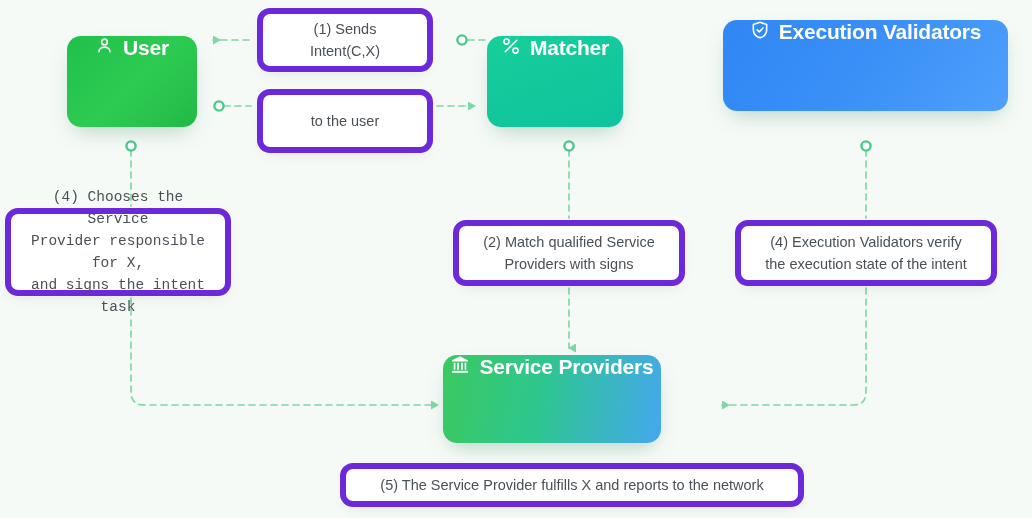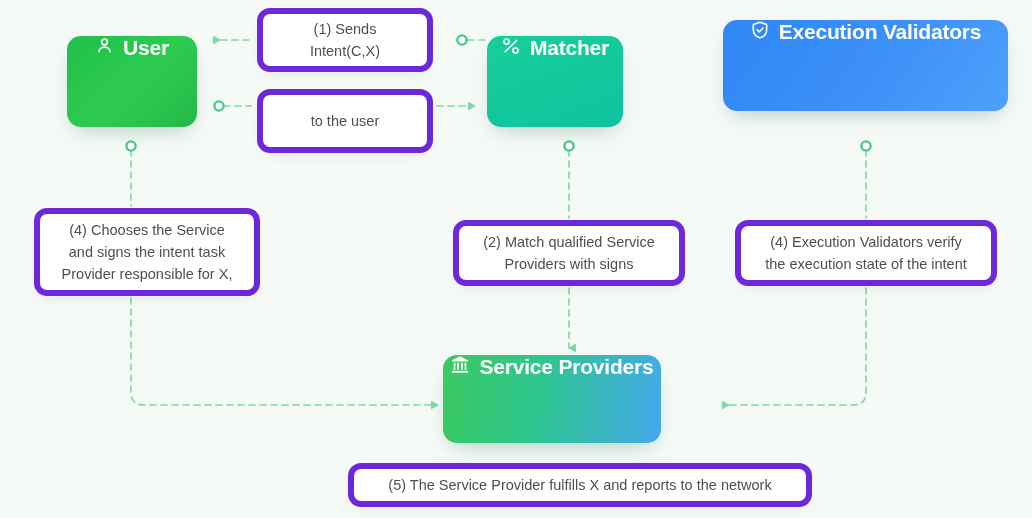--- a/index.html
+++ b/index.html
@@ -74,24 +74,24 @@
     display: flex;
     align-items: center;
     justify-content: center;
     padding: 6px 14px;
     box-shadow: 0 6px 16px -9px rgba(60,80,70,0.22);
   }
   .caption span { display: block; }
 
   #cap-1 { left: 257px; top: 8px;  width: 176px; height: 64px; }
   #cap-3 { left: 257px; top: 89px; width: 176px; height: 64px; }
-  #cap-4 { left: 34px;  top: 208px; width: 226px; height: 88px; }
+  #cap-4 { left: 5px;  top: 208px; width: 226px; height: 88px; font-family: Liberation Mono, monospace; }
   #cap-2 { left: 453px; top: 220px; width: 232px; height: 66px; }
   #cap-6 { left: 735px; top: 220px; width: 262px; height: 66px; }
-  #cap-5 { left: 348px; top: 463px; width: 464px; height: 44px; font-size: 14.5px; text-align: center; }
+  #cap-5 { left: 340px; top: 463px; width: 464px; height: 44px; font-size: 14.5px; text-align: center; }
 </style>
 </head>
 <body>
 
 <div id="stage">
 
   <svg id="edges" viewBox="0 0 1032 518">
     <defs>
       <marker id="arrow-left" markerWidth="9" markerHeight="9" refX="8" refY="4.5" orient="auto" markerUnits="userSpaceOnUse">
         <path d="M8,0 L8,9 L0,4.5 Z" fill="#7fd8a6"></path>
@@ -187,22 +187,22 @@
 
   <div class="caption" id="cap-3">
     <div>
       <span>to the user</span>
     </div>
   </div>
 
   <div class="caption" id="cap-4">
     <div>
       <span>(4) Chooses the Service</span>
+      <span>Provider responsible for X,</span>
       <span>and signs the intent task</span>
-      <span>Provider responsible for X,</span>
     </div>
   </div>
 
   <div class="caption" id="cap-2">
     <div>
       <span>(2) Match qualified Service</span>
       <span>Providers with signs</span>
     </div>
   </div>
 

